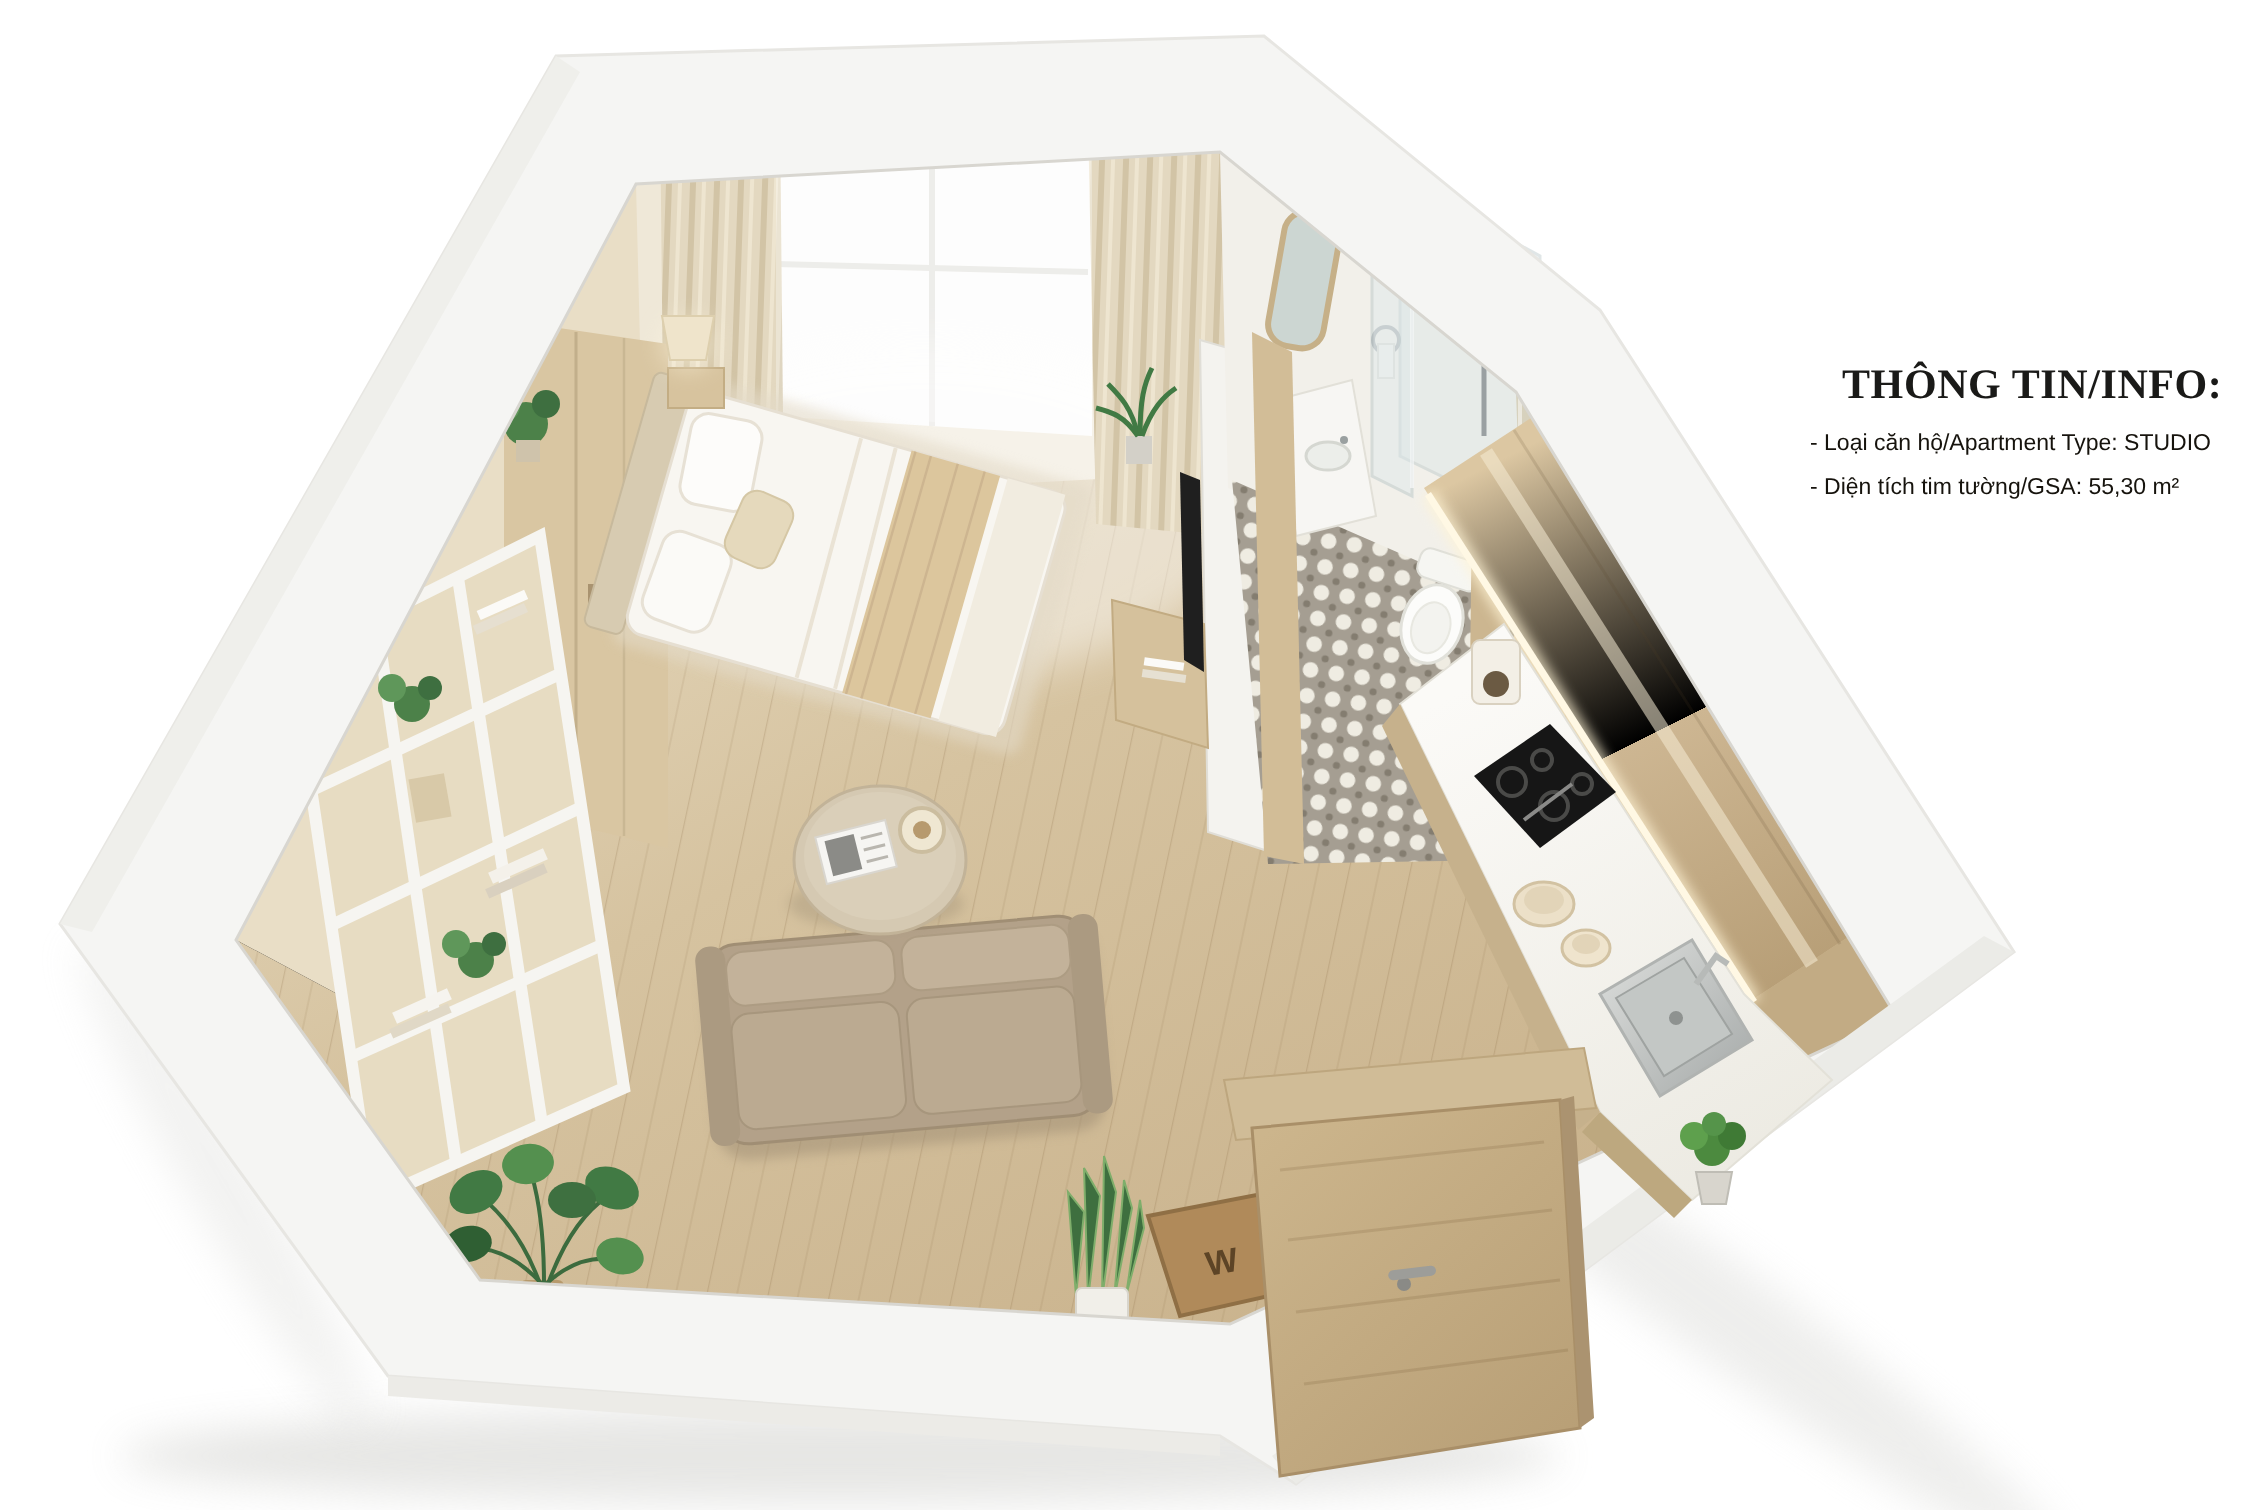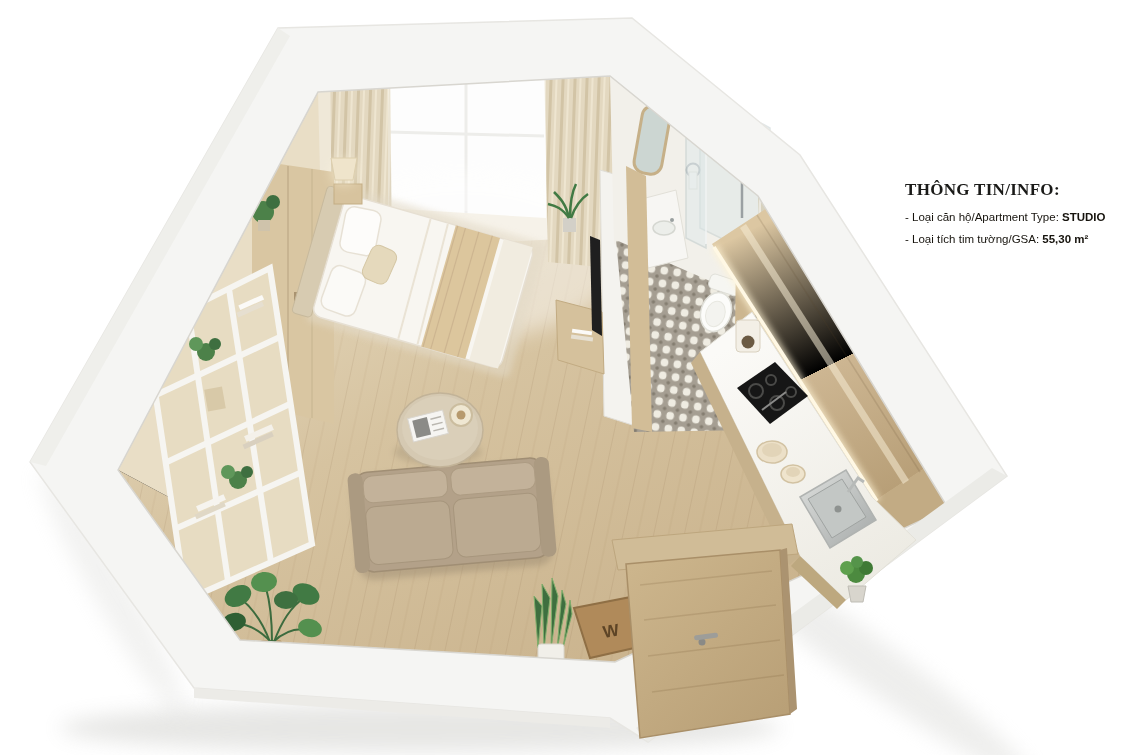--- a/index.html
+++ b/index.html
@@ -14,24 +14,24 @@
   .logo .tin{color:#45983f;}
   .logo .bds{color:#2e6fae;}
   .logo .l2{margin-top:1px;display:flex;gap:1px;justify-content:flex-start;}
   .logo .tile{display:block;width:19px;height:16px;line-height:16px;text-align:center;
               color:#fff;font-weight:800;font-size:13.5px;}
   .tile.green{background:#45983f;}
   .tile.dark{background:#3c3c3c;}
   .tile.blue{background:#2e6fae;}
   
   .info{position:absolute;left:905px;top:180px;width:218px;color:#1c1912;}
-  .info .title{font-family:"Liberation Serif",serif;font-weight:700;font-size:17px;
-               letter-spacing:.3px;color:#1a1a18;margin:0 0 7px 0;}
+  .info .title{font-family:"Liberation Serif",serif;font-weight:700;font-size:21px;
+               letter-spacing:.3px;color:#1a1a18;margin:0 0 7px 16px;}
   .info .line{font-size:11.5px;line-height:21.5px;white-space:nowrap;color:#16130d;}
-  .info .line b{font-weight:700;}
+  .info .line b{font-weight:400;}
 </style>
 </head>
 <body>
 
 <div class="stage">
 
 <svg class="scene" width="1125" height="755" viewBox="0 0 1125 755">
   <defs>
     <filter id="blur3" x="-30%" y="-30%" width="160%" height="160%">
           <feGaussianBlur stdDeviation="3"></feGaussianBlur>
@@ -362,16 +362,16 @@
       <circle cx="702" cy="642" r="3.5" fill="#8a8a86"></circle>
       <rect x="694" y="634" width="24" height="5" rx="2.5" fill="#9d9d99" transform="rotate(-7 706 636)"></rect>
     </g>
   </g>
 </svg>
 
 
 <div class="info">
   <div class="title">THÔNG TIN/INFO:</div>
   <div class="line"><span>- Loại căn hộ/Apartment Type: </span><b>STUDIO</b></div>
-  <div class="line"><span>- Loại tích tim tường/GSA: </span><b>55,30 m²</b></div>
+  <div class="line"><span>- Diện tích tim tường/GSA: </span><b>55,30 m²</b></div>
 </div>
 
 </div>
 
 </body></html>

